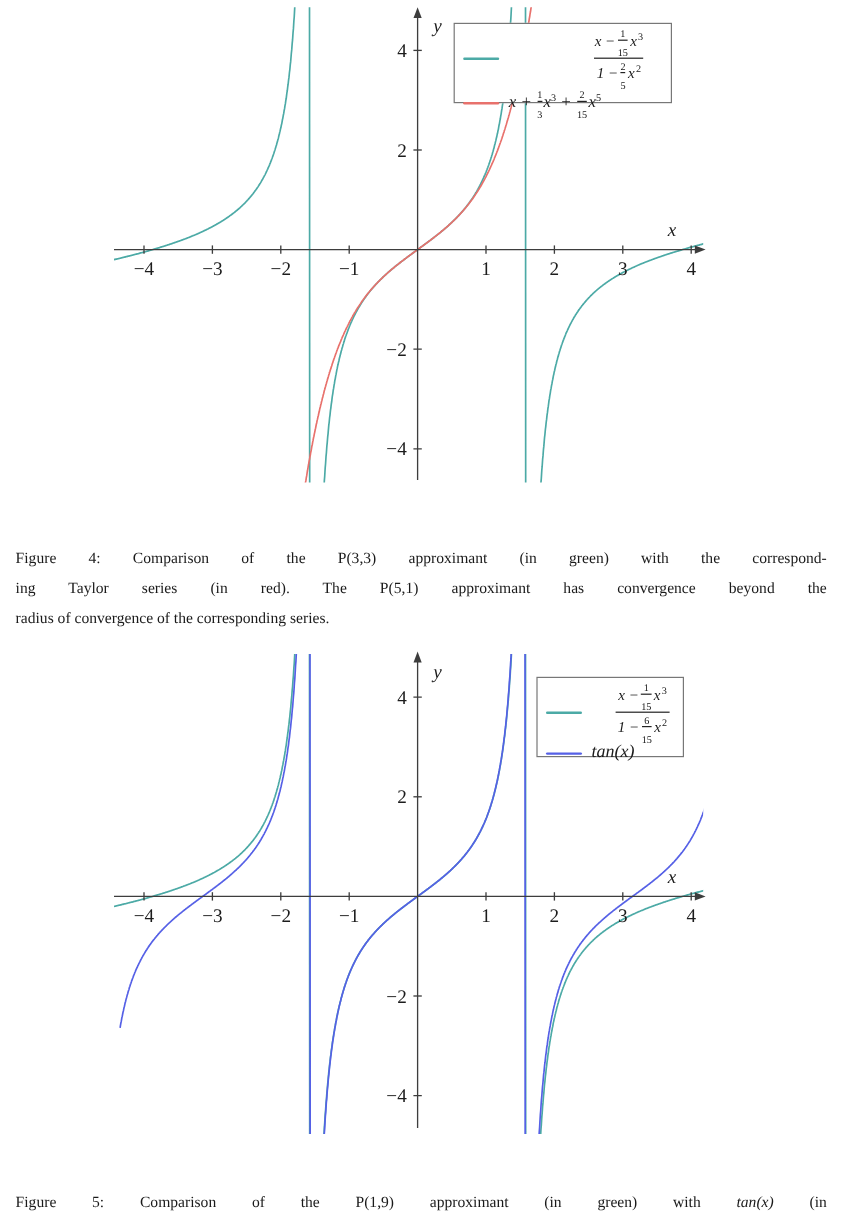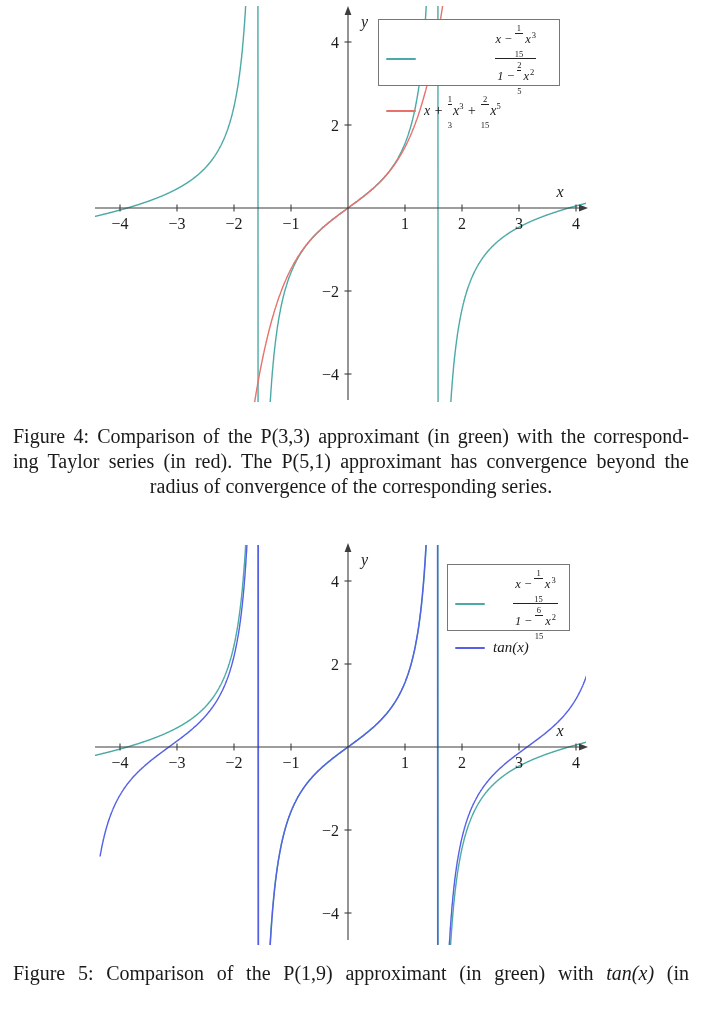--- a/index.html
+++ b/index.html
@@ -17,27 +17,27 @@
   .lrow{display:flex;align-items:center;gap:8px;}
   .sample{width:30px;height:2px;flex:none;border-radius:1px;}
   .mrow{display:inline-flex;align-items:center;font-size:14px;font-style:italic;line-height:1;}
   .bigfr{display:inline-flex;flex-direction:column;align-items:center;line-height:1.05;
          font-size:12.5px;font-style:italic;margin-left:auto;margin-right:14px;}
   #legend5 .bigfr{margin-right:4px;}
   .bigfr .num,.bigfr .den{display:inline-flex;align-items:center;gap:1px;padding:0 2px;}
   .bigfr .den{border-top:1px solid #222;margin-top:1px;padding-top:1px;}
   .fr{display:inline-flex;flex-direction:column;align-items:center;font-size:8.5px;
       font-style:normal;line-height:1;margin:0 1px;transform:translateY(1px);}
-  .fr .fb{border-top:1px solid #222;padding-top:16px;}
+  .fr .fb{border-top:1px solid #222;padding-top:6px;}
   .msup{font-size:8.5px;font-style:normal;line-height:0;transform:translateY(-5px);}
   .tanlbl{font-size:15px;font-style:italic;}
-  .caption{position:absolute;left:13px;width:676px;font-size:20px;line-height:25px;}
+  .caption{position:absolute;left:13px;width:676px;font-size:13px;line-height:25px;margin-top:28px;}
   #caption4{top:424px;}
   #caption5{top:961px;}
-  .cap-line{white-space:normal;text-align:center;}
+  .cap-line{white-space:normal;}
   .jl{text-align:justify;text-align-last:justify;}
   .cap-math{font-style:italic;}
 </style>
 </head>
 <body>
 
 <svg id="plot4" class="plot-svg" viewBox="0 0 701 412">
     <defs>
       <clipPath id="figure4-clip">
         <rect x="95" y="6" width="491" height="396"></rect>

